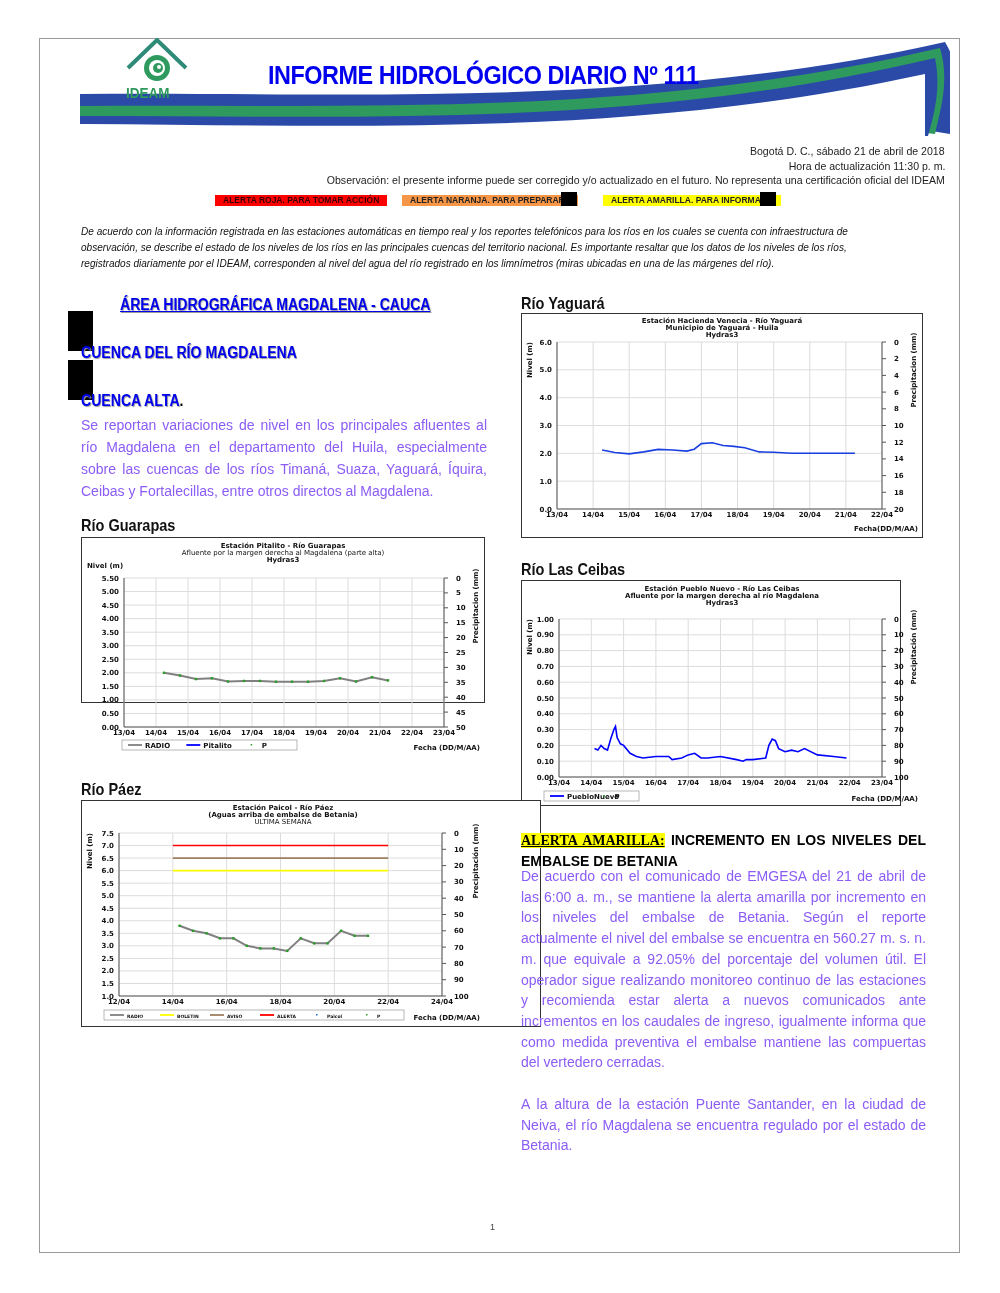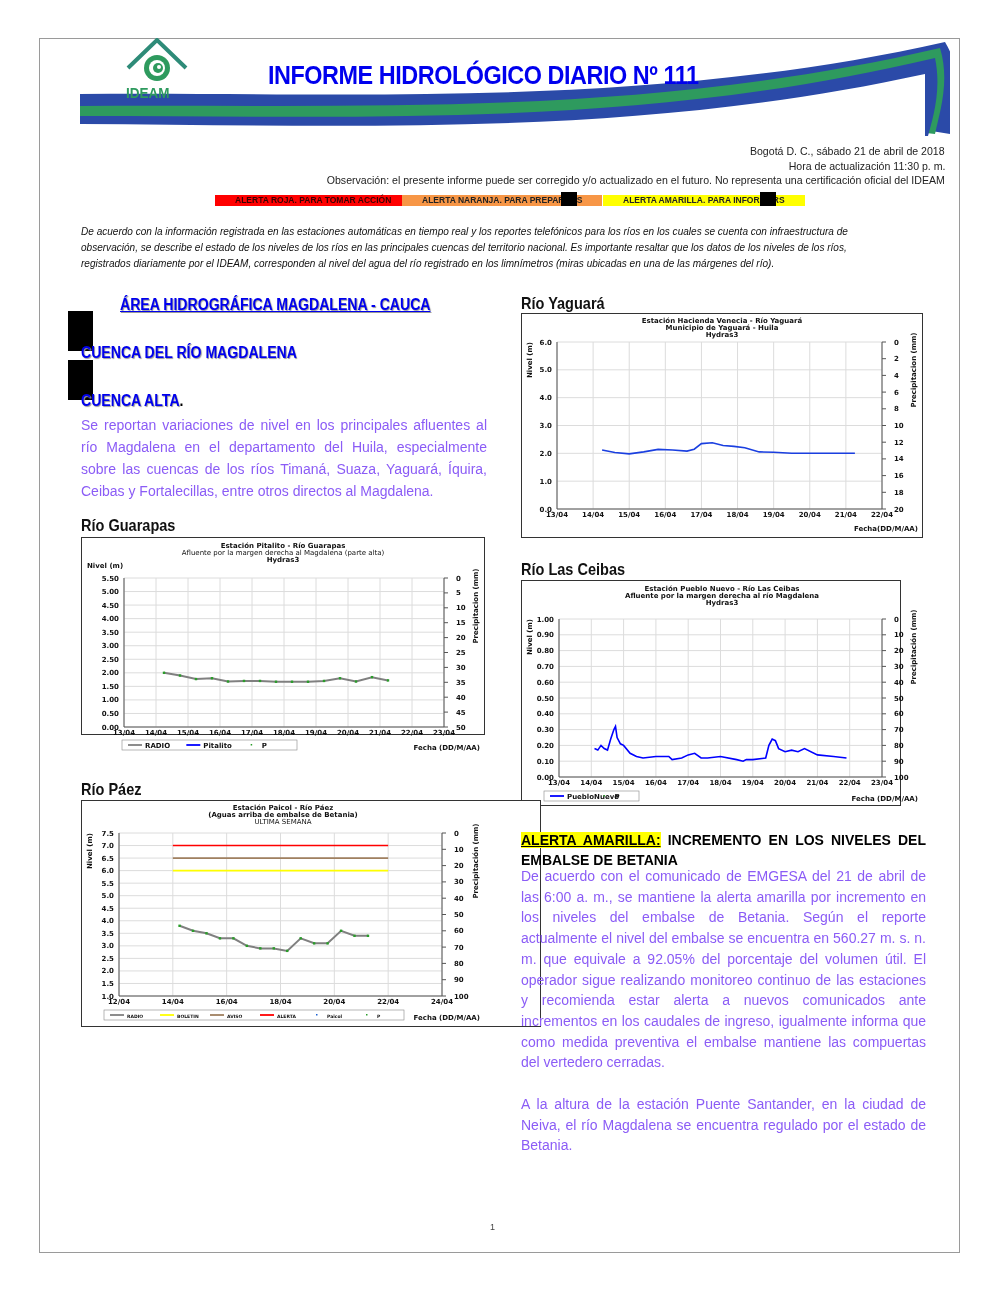--- a/index.html
+++ b/index.html
@@ -3,34 +3,34 @@
 <meta charset="utf-8">
 <style>
   html,body{margin:0;padding:0;background:#fff;}
   body{width:1000px;height:1293px;position:relative;font-family:"Liberation Sans",sans-serif;color:#000;overflow:hidden;}
   .page{position:absolute;left:39px;top:38px;width:921px;height:1215px;border:1px solid #9a9a9a;box-sizing:border-box;}
   .abs{position:absolute;}
   .header-band{position:absolute;left:80px;top:36px;width:870px;height:100px;}
   .title{position:absolute;left:268px;top:60px;font-size:26px;font-weight:bold;color:#0000ee;letter-spacing:-0.5px;transform:scaleX(0.9);transform-origin:left;white-space:nowrap;}
   .ideam{position:absolute;left:126px;top:84px;font-size:15px;font-weight:bold;color:#2e9a5e;transform:scaleX(0.9);transform-origin:left;}
   .meta{position:absolute;right:55px;text-align:right;font-size:11.5px;color:#222;transform:scaleX(0.92);transform-origin:right;white-space:nowrap;}
-  .alert{position:absolute;top:195px;height:11px;font-size:8.5px;font-weight:bold;line-height:11px;padding:0 20px;white-space:nowrap;}
+  .alert{position:absolute;top:195px;height:11px;font-size:8.5px;font-weight:bold;line-height:11px;padding:0 8px;white-space:nowrap;}
   .blk{position:absolute;background:#000;}
   .intro{position:absolute;left:81px;top:223px;width:850px;font-size:10.8px;font-style:italic;line-height:16px;color:#111;transform:scaleX(0.93);transform-origin:left;}
   .h-area{position:absolute;left:120px;top:296px;font-size:16px;font-weight:bold;color:#0000ee;text-decoration:underline;text-shadow:1px 1px 1px #999;transform:scaleX(0.88);transform-origin:left;white-space:nowrap;}
   .h-sub{position:absolute;left:81px;font-size:16px;font-weight:bold;color:#0000ee;text-shadow:1px 1px 1px #999;transform:scaleX(0.88);transform-origin:left;white-space:nowrap;}
   .body-text{position:absolute;font-size:14px;line-height:22px;text-align:justify;color:#8b5cf6;}
   .river{position:absolute;font-size:16.5px;font-weight:bold;transform:scaleX(0.88);transform-origin:left;white-space:nowrap;color:#111;}
   .chart{position:absolute;border:1px solid #333;background:#fff;box-sizing:border-box;text-align:center;}
   .chart svg{position:absolute;left:0;top:0;}
   .ct{font-family:"DejaVu Sans",sans-serif;font-size:7px;font-weight:bold;fill:#111;}
   .ctn{font-family:"DejaVu Sans",sans-serif;font-size:7px;fill:#111;}
   .tick{font-family:"DejaVu Sans",sans-serif;font-size:7px;font-weight:bold;fill:#111;}
   .alert-head{position:absolute;left:521px;top:830px;width:405px;font-size:14px;font-weight:bold;line-height:20px;text-align:justify;transform-origin:left;}
-  .alert-head .hl{background:#ffff00;text-decoration:underline;}
+  .alert-head .hl{background:#ffff00;text-decoration:underline;font-family:Liberation Serif, serif;}
   .pagenum{position:absolute;left:490px;top:1222px;font-size:9px;color:#444;}
 </style>
 </head>
 <body>
 
 <div class="page"></div>
 
 <svg class="header-band" viewBox="0 0 870 100" width="870" height="100">
   <path d="M0,60 C200,60 500,70 860,8 C880,40 870,80 860,100 L0,100 Z" fill="#fff"></path>
   <path d="M0,58 C250,55 560,75 865,6 C885,40 880,75 870,98 C720,70 420,80 0,78 Z" fill="#2b4aa8"></path>
@@ -65,21 +65,21 @@
 <div class="h-sub" style="top:344px">CUENCA DEL RÍO MAGDALENA</div>
 <div class="blk" style="left:68px;top:360px;width:25px;height:40px"></div>
 <div class="h-sub" style="top:392px"><span>CUENCA ALTA</span><span style="color:#000;text-shadow:none">.</span></div>
 <div class="body-text" style="left:81px;top:414px;width:406px">Se reportan variaciones de nivel en los principales afluentes al río Magdalena en el departamento del Huila, especialmente sobre las cuencas de los ríos Timaná, Suaza, Yaguará, Íquira, Ceibas y Fortalecillas, entre otros directos al Magdalena.</div>
 
 <div class="river" style="left:81px;top:516px">Río Guarapas</div>
 <div class="river" style="left:81px;top:780px">Río Páez</div>
 <div class="river" style="left:521px;top:294px">Río Yaguará</div>
 <div class="river" style="left:521px;top:560px">Río Las Ceibas</div>
 
-<div class="chart" id="chart-guarapas" style="left:81px;top:537px;width:404px;height:198px">
+<div class="chart" id="chart-guarapas" style="left:81px;top:537px;width:404px;height:166px">
     <svg width="402" height="219" viewBox="0 0 402 219">
       <text x="201" y="10" text-anchor="middle" class="ct">Estación Pitalito - Río Guarapas</text>
       <text x="201" y="17" text-anchor="middle" class="ctn">Afluente por la margen derecha al Magdalena (parte alta)</text>
       <text x="201" y="24" text-anchor="middle" class="ct">Hydras3</text>
       <line x1="42" y1="40" x2="42" y2="189" stroke="#dcdcdc" stroke-width="1"></line>
       <text x="42" y="197" text-anchor="middle" class="tick">13/04</text>
       <line x1="74" y1="40" x2="74" y2="189" stroke="#dcdcdc" stroke-width="1"></line>
       <text x="74" y="197" text-anchor="middle" class="tick">14/04</text>
       <line x1="106" y1="40" x2="106" y2="189" stroke="#dcdcdc" stroke-width="1"></line>
       <text x="106" y="197" text-anchor="middle" class="tick">15/04</text>

